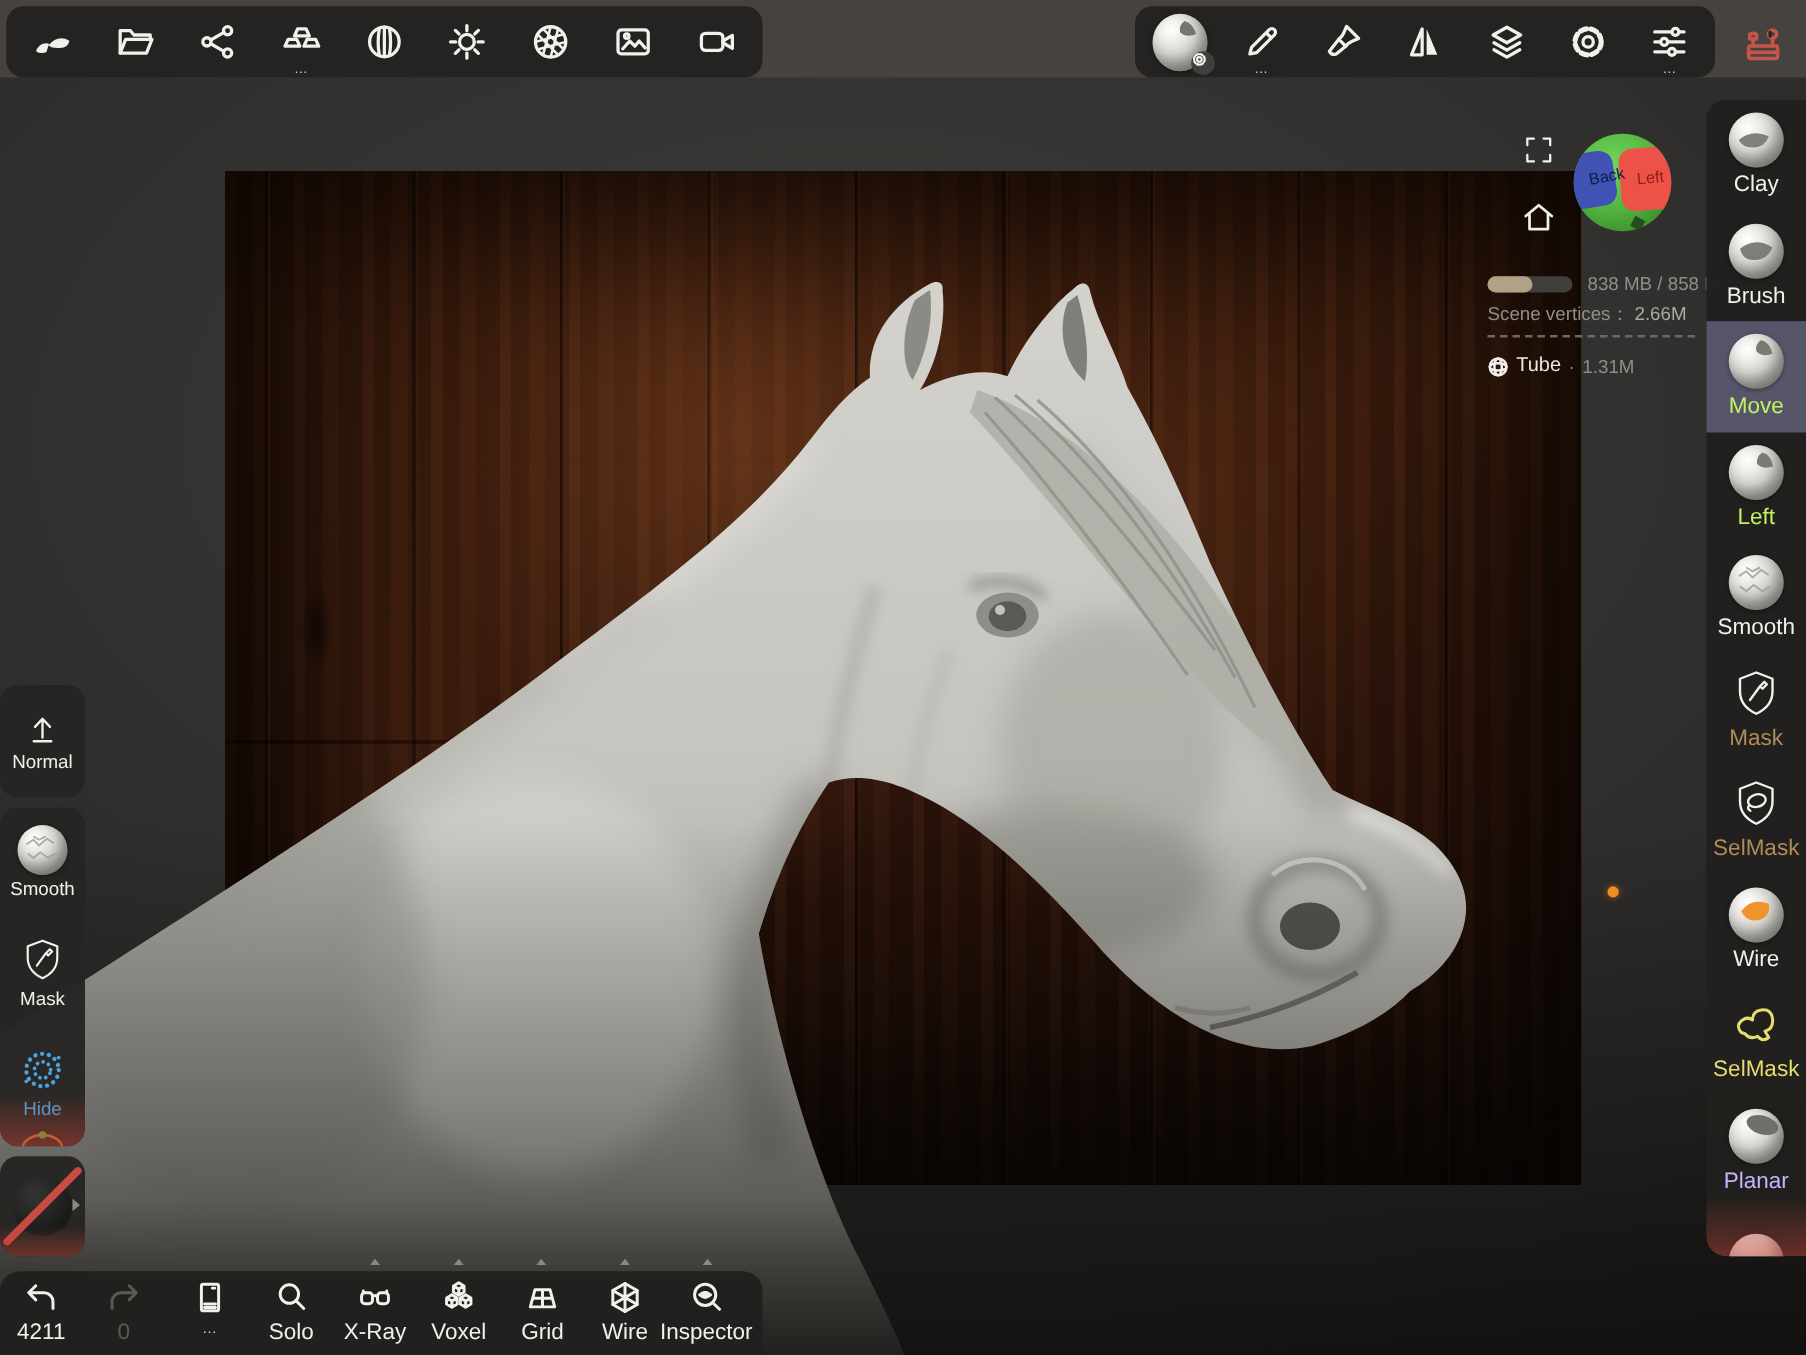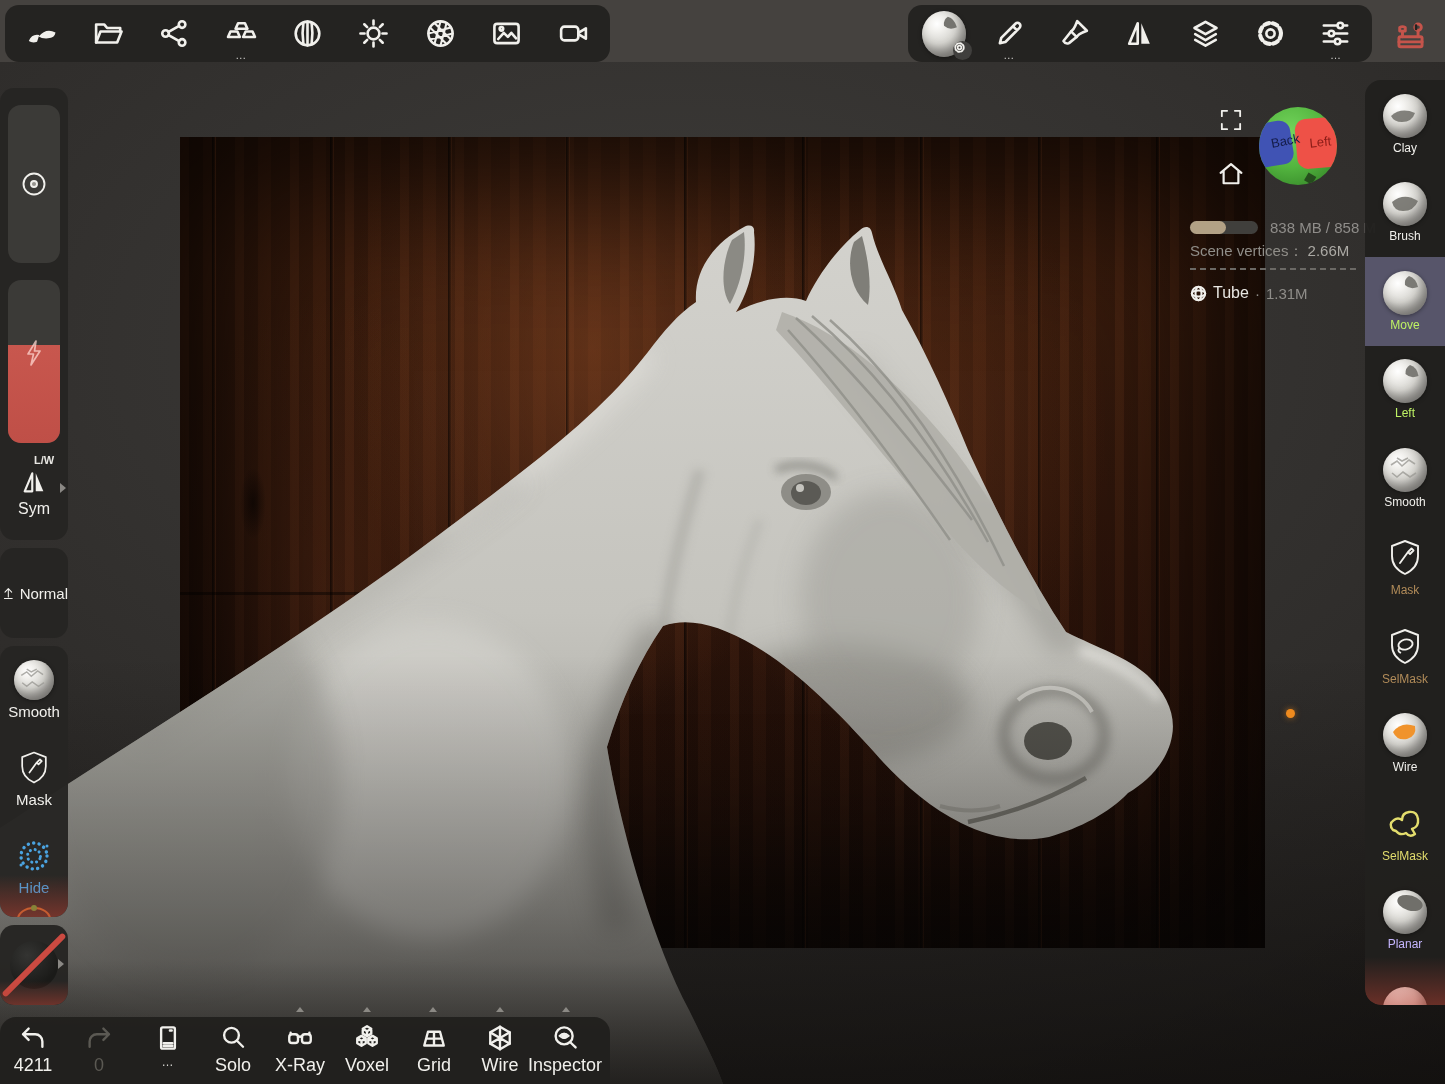--- a/index.html
+++ b/index.html
@@ -51,40 +51,40 @@
   .gear-badge{position:absolute;right:-6px;bottom:-3px;width:19px;height:19px;border-radius:50%;
     background:#403f3d;display:flex;align-items:center;justify-content:center;}
 
   
   .right-bar{position:absolute;right:0;top:80px;width:80px;height:925px;z-index:10;
     background:rgba(33,32,30,.97);border-radius:16px 0 0 16px;overflow:hidden;}
   .right-bar::after{content:"";position:absolute;left:0;right:0;bottom:0;height:48px;border-radius:0 0 0 16px;
     background:linear-gradient(180deg, rgba(178,64,50,0), rgba(178,64,50,.50));pointer-events:none;}
   .tool{height:88.5px;display:flex;flex-direction:column;align-items:center;justify-content:center;gap:3px;}
   .tool.sel{background:#57556a;}
-  .tool .lbl{font-size:12px;color:#f1f0ec;}
+  .tool .lbl{font-size:18px;color:#f1f0ec;}
   .lbl.purple{color:#bef264;} .lbl.tan{color:#b18b59;} .lbl.yellow{color:#e3dd6d;} .lbl.green{color:#c4b5fd;}
   .sph44{width:44px;height:44px;}
   .sph.pink{background:radial-gradient(circle at 34% 28%, #fbeae6 0%, #ecd3cd 40%, #bb9e97 75%, #8f746e 100%);}
 
   
   .lpanel{position:absolute;left:0;width:68px;background:rgba(38,37,35,.97);border-radius:14px;z-index:10;}
   .lp-a{top:88px;height:452px;}
   .track{position:absolute;left:8px;width:52px;border-radius:13px;background:#3b3a37;overflow:hidden;}
   .track1{top:17px;height:158px;display:flex;align-items:center;justify-content:center;}
   .track2{top:192px;height:163px;}
   .track2 .fill{position:absolute;left:0;right:0;bottom:0;height:60%;
     background:linear-gradient(180deg,#c8574e,#bf4f47);}
   .track2 svg{position:absolute;left:50%;top:36%;transform:translateX(-50%);}
   .lw{position:absolute;left:34px;top:366px;font-size:11px;font-weight:bold;color:#e8e7e3;}
   .lw-arrow{position:absolute;left:60px;top:395px;width:0;height:0;border-top:5px solid transparent;
     border-bottom:5px solid transparent;border-left:6px solid #8a8884;}
   .sym-ic{position:absolute;left:18px;top:378px;}
   .sym-lbl{position:absolute;left:0;width:68px;top:412px;text-align:center;font-size:16px;color:#f1f0ec;}
-  .lp-b{top:548px;height:90px;display:flex;flex-direction:row;align-items:center;justify-content:center;gap:3px;}
+  .lp-b{top:548px;height:90px;display:flex;flex-direction:column;align-items:center;justify-content:center;gap:3px;}
   .lp-b .lbl{font-size:15px;color:#f1f0ec;}
   .lp-c{top:646px;height:271px;overflow:hidden;}
   .lp-c::after{content:"";position:absolute;left:0;right:0;bottom:0;height:42px;border-radius:0 0 14px 14px;
     background:linear-gradient(180deg, rgba(178,64,50,0), rgba(178,64,50,.55));pointer-events:none;}
   .qtool{height:88px;display:flex;flex-direction:column;align-items:center;justify-content:center;gap:3px;}
   .qtool .lbl{font-size:15px;color:#f1f0ec;}
   .lbl.blue{color:#4aa3e0;}
   .gizmo-partial{position:absolute;left:14px;bottom:-4px;}
   .lp-d{top:925px;height:80px;overflow:hidden;}
   .lp-d::after{content:"";position:absolute;left:0;right:0;bottom:0;height:24px;border-radius:0 0 14px 14px;
@@ -468,43 +468,20 @@
             <ellipse cx="27" cy="13" rx="13" ry="7.5" transform="rotate(16 27 13)" fill="#706f6a"></ellipse>
           </svg>
         </div>
       <div class="lbl green">Planar</div>
     </div>
     <div class="tool">
       <div class="sph sph44 pink"></div>
     </div>
   </div>
 
-  <div class="lpanel lp-a">
-    <div class="track track1">
-      <svg class="ic" width="30" height="30" viewBox="0 0 30 30">
-        <g style="stroke:#96948f;stroke-width:1.8">
-            <circle cx="15" cy="15" r="10.5"></circle>
-            <circle cx="15" cy="15" r="3" style="fill:#96948f"></circle>
-          </g>
-      </svg>
-    </div>
-    <div class="track track2">
-      <div class="fill"></div>
-      <svg width="26" height="30" viewBox="0 0 26 30">
-        <path d="M15 2 L7 15 h5.5 l-2.5 11 L19 12 h-5.5 Z" stroke="rgba(255,215,208,.75)" stroke-width="1.7" fill="none" stroke-linejoin="round"></path>
-      </svg>
-    </div>
-    <div class="lw">L/W</div>
-    <div class="lw-arrow"></div>
-    <svg class="sym-ic ic" width="32" height="32" viewBox="0 0 24 24">
-      <path d="M10.7 5.5 L5 19 H10.7 Z" style="stroke-width:1.6"></path>
-        <path class="f" d="M13.3 5.5 L19 19 H13.3 Z"></path>
-    </svg>
-    <div class="sym-lbl">Sym</div>
-  </div>
 
   <div class="lpanel lp-b">
     <svg class="ic" width="30" height="30" viewBox="0 0 30 30">
       <g style="stroke-width:2.2">
           <path d="M15 22 V8 M9 13.5 L15 7 21 13.5 M8 25 H22"></path>
         </g>
     </svg>
     <div class="lbl">Normal</div>
   </div>
 

